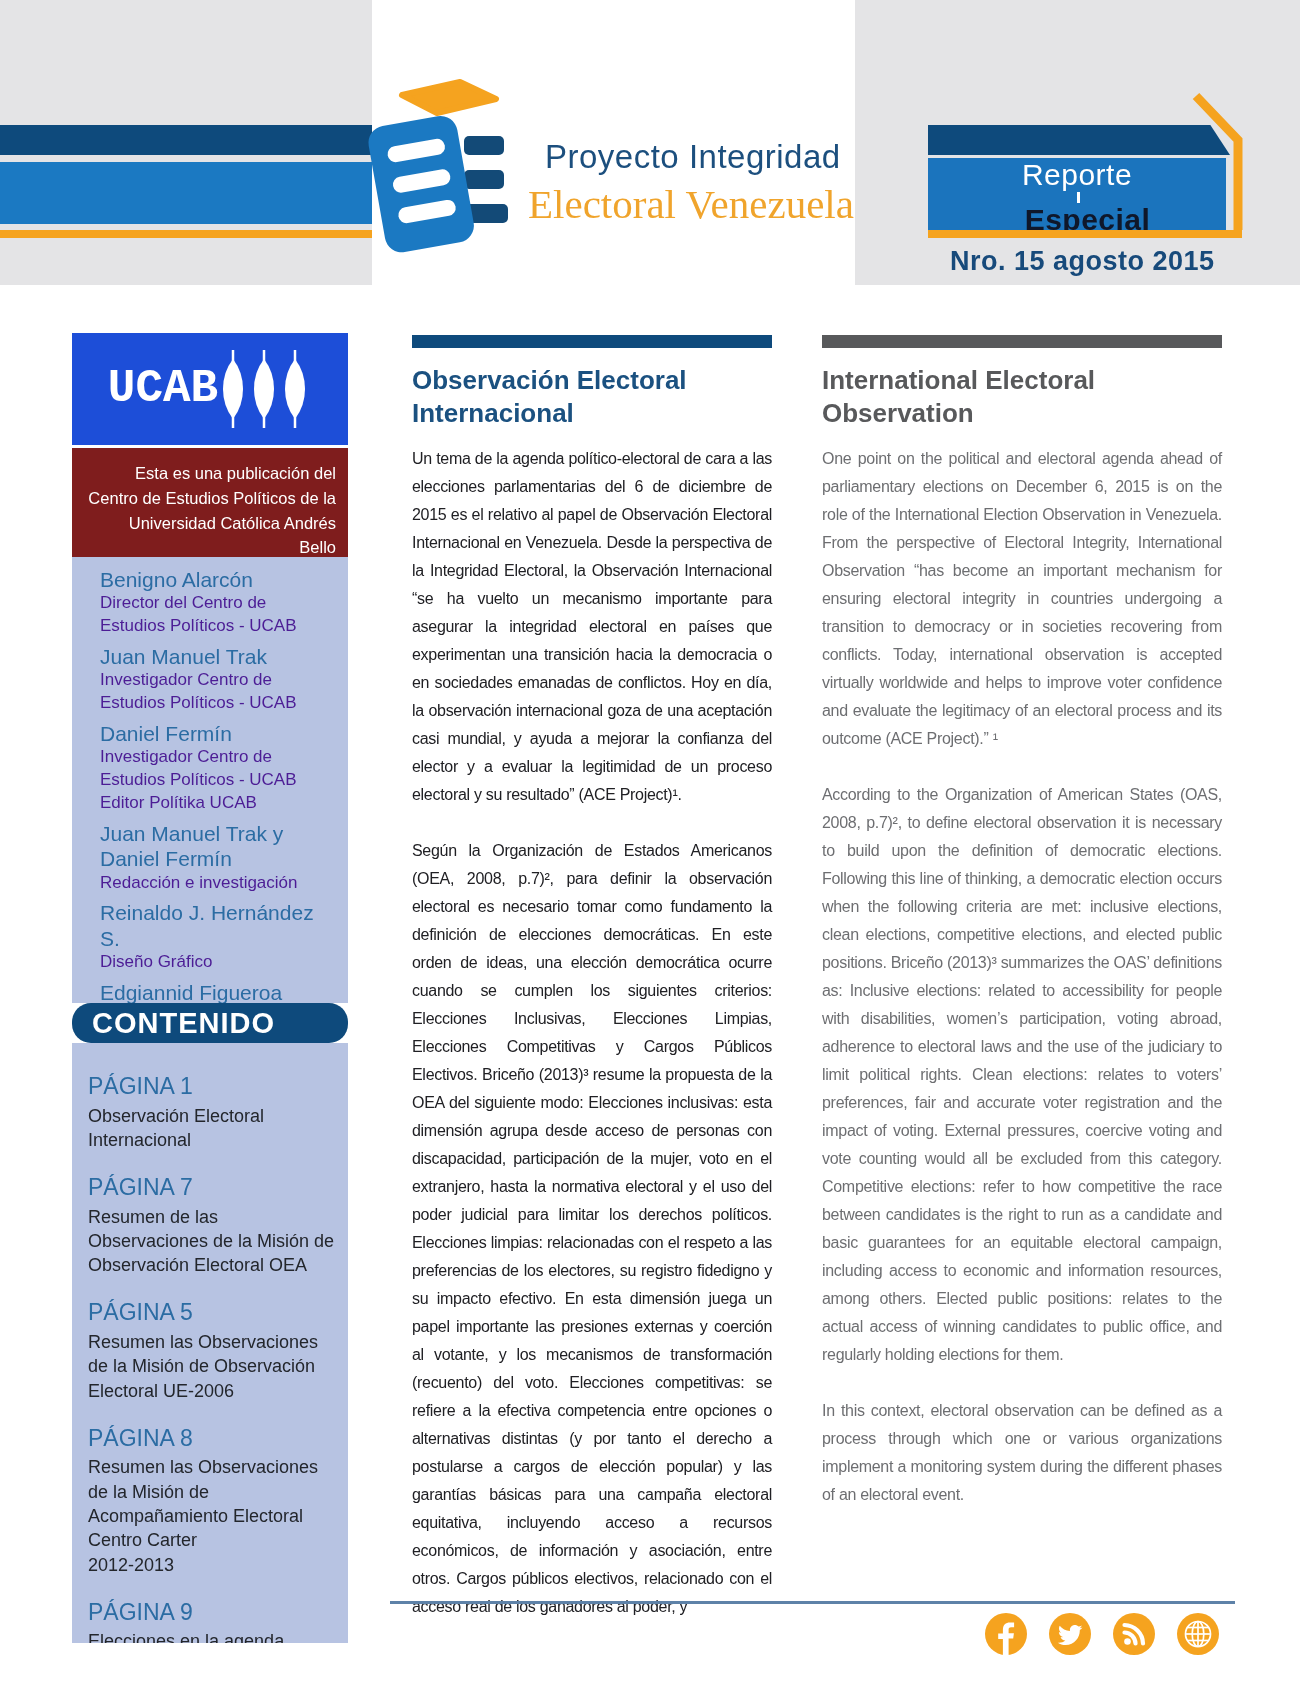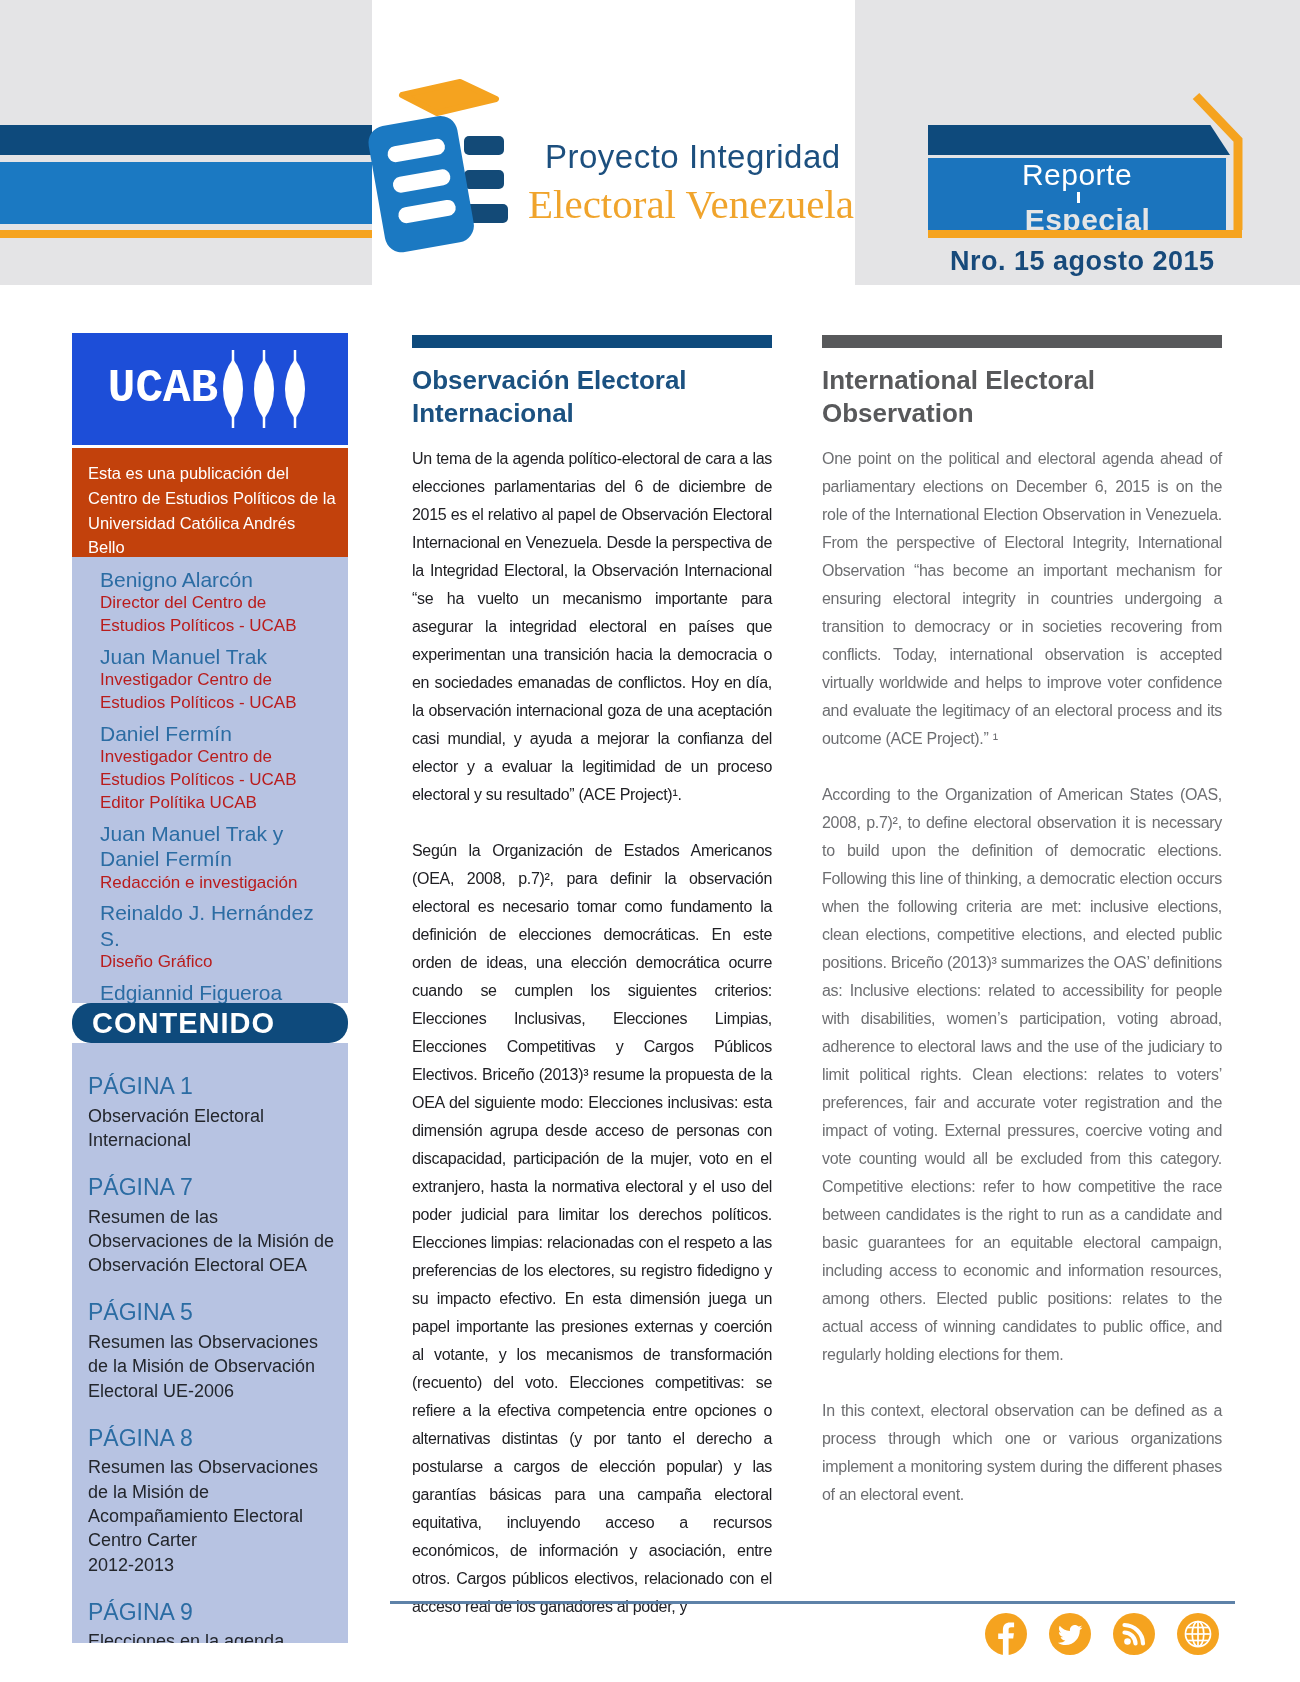--- a/index.html
+++ b/index.html
@@ -19,37 +19,37 @@
   .brand-logo     { left:360px; top:78px; width:150px; height:195px; }
   .brand-top      { left:545px; top:138px; font-size:33px; color:#1c4f7e; letter-spacing:.5px; }
   .brand-bottom   { left:528px; top:180px; font-size:41px; color:#f0a42c;
                     font-family:"Liberation Serif", serif; }
   .badge-navy     { left:928px; top:125px; width:302px; height:30px; background:#0e4a7c;
                     clip-path:polygon(0 0, 93.5% 0, 100% 100%, 0 100%); }
   .badge-box      { left:928px; top:158px; width:298px; height:79px; background:#1b74bd;
                     display:flex; align-items:center; justify-content:center;flex-direction:column; }
   .badge-box .lt  { color:#fff; font-size:30px; font-weight:300; letter-spacing:.5px; }
   .badge-div      { width:3px; height:34px; background:#fff; margin:0 7px 0 10px; }
-  .badge-box .rt  { color:#e5e5e5; font-size:30px; font-weight:700; letter-spacing:.5px;margin-left:21px; }
+  .badge-box .rt  { color:#0f172a; font-size:30px; font-weight:700; letter-spacing:.5px;margin-left:21px; }
   .badge-orange   { left:928px; top:230px; width:314px; height:8px; background:#f5a31f; }
   .badge-hook     { left:1180px; top:88px; width:80px; height:150px; }
   .issue          { left:950px; top:246px; font-size:27px; font-weight:600;
                     color:#174a7b; letter-spacing:.5px; }
 
   
   .sidebar { left:72px; top:333px; width:276px; }
   .ucab-block { height:112px; background:#1d4ed8; display:flex; align-items:center;
                 justify-content:center; padding:0 22px 0 20px;font-family:Liberation Mono, monospace; }
   .ucab-text  { color:#fff; font-size:46px; font-weight:700; letter-spacing:0; }
-  .note-block { height:112px; background:#c2410c; border-top:3px solid #fff;
-                padding:13px 12px 11px 16px; color:#fff; font-size:16.5px; line-height:1.5; }
+  .note-block { height:112px; background:#7f1d1d; border-top:3px solid #fff;
+                padding:13px 12px 11px 16px; color:#fff; font-size:16.5px; line-height:1.5;text-align:right; }
   .credits-block { height:446px; background:#b7c3e2; padding:10px 12px 0 28px; overflow:hidden; }
   .credit { margin-bottom:6px; }
   .credit .nm { color:#2b6ca3; font-size:21px; line-height:1.2; }
-  .credit .rl { color:#b91c1c; font-size:17px; line-height:1.35; white-space:pre-line; }
+  .credit .rl { color:#4c1d95; font-size:17px; line-height:1.35; white-space:pre-line; }
   .contenido-band { height:40px; background:#0e4a7c; color:#fff; display:flex; align-items:center;
                     padding-left:20px; font-size:29px; font-weight:700; letter-spacing:1px;border-radius:19px; }
   .toc-block { height:600px; background:#b7c3e2; padding:8px 12px 0 16px; overflow:hidden; }
   .toc-entry .pg { color:#2b6ca3; font-size:23px; line-height:1.5; margin-top:18px; }
   .toc-entry .tt { color:#23262c; font-size:18px; line-height:1.35; white-space:pre-line; }
 
   
   .col { position:absolute; top:335px; }
   .col-es { left:412px; width:360px; }
   .col-en { left:822px; width:400px; }

